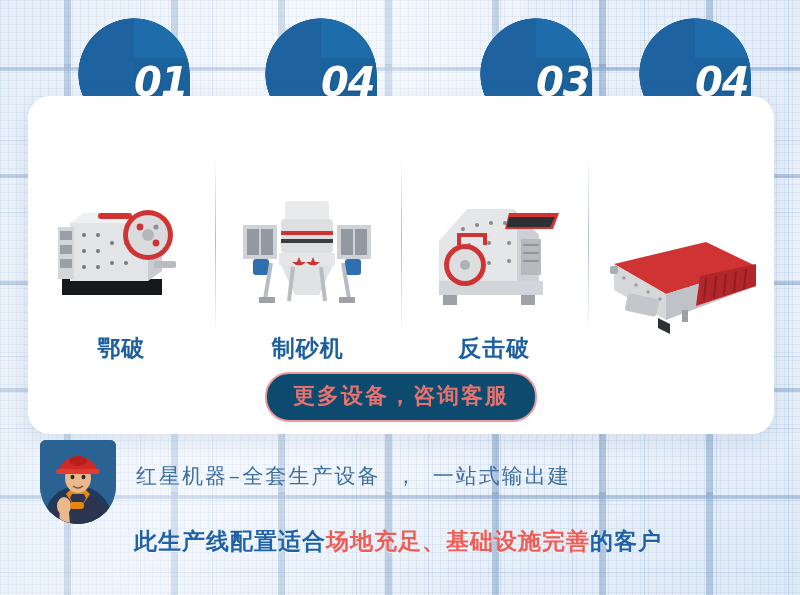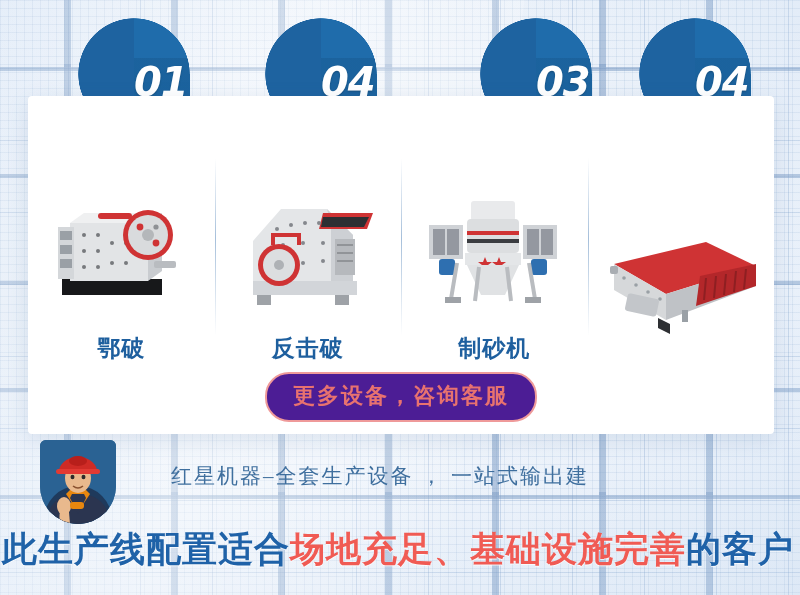--- a/index.html
+++ b/index.html
@@ -94,21 +94,21 @@
     display:flex;align-items:center;justify-content:flex-start;
     color:#fff;font-size:40px;font-weight:bold;letter-spacing:-1px;
     font-family:"DejaVu Sans","Liberation Sans",sans-serif;
     text-shadow:0 1px 2px rgba(0,0,0,.22);
     font-style:italic;
   }
 
   
   .panel{
     position:absolute;left:28px;top:96px;width:746px;height:338px;
-    background:#ffffff;border-radius:4px;
+    background:#ffffff;border-radius:22px;
     box-shadow:0 6px 22px rgba(60,100,150,.14);
   }
   .cards{
     position:absolute;left:0;top:0;right:0;height:272px;display:flex;
   }
   .card{
     position:relative;flex:1;display:flex;flex-direction:column;
     align-items:center;justify-content:flex-end;padding-bottom:4px;
   }
   .card + .card::before{
@@ -119,40 +119,39 @@
   .thumb svg{display:block;width:100%;height:100%;}
   .card-label{
     font-size:23px;color:#1e5f9e;font-weight:bold;letter-spacing:1px;
     font-family:"DejaVu Sans","Liberation Sans",sans-serif;
   }
 
   .cta-wrap{position:absolute;left:0;right:0;top:276px;display:flex;justify-content:center;}
   .cta{
     border:2px solid #ef9a9a;border-radius:24px;
     padding:7px 26px 9px;color:#e8726f;font-size:22px;font-weight:bold;
-    letter-spacing:2px;background:#4c1d95;
+    letter-spacing:2px;background:#0c4a6e;
     font-family:"DejaVu Sans","Liberation Sans",sans-serif;
   }
 
   
   .avatar{
     position:absolute;left:40px;top:440px;width:76px;height:84px;
     border-radius:6px 6px 38px 38px;overflow:hidden;
     background:#24608f;
   }
   .avatar svg{display:block;width:100%;height:100%;}
   .tagline{
     position:absolute;left:136px;top:462px;
     font-size:21px;color:#3f6f9e;letter-spacing:2px;
-    font-family:Liberation Serif, serif;
-    margin-left:35px;
+    font-family:Liberation Mono, monospace;
   }
   .headline{
     position:absolute;left:0;right:4px;top:526px;text-align:center;
-    font-size:35px;font-weight:bold;letter-spacing:1px;color:#1f62a8;
+    font-size:23px;font-weight:bold;letter-spacing:1px;color:#1f62a8;
     font-family:"DejaVu Sans","Liberation Sans",sans-serif;
     text-shadow:0 1px 0 rgba(255,255,255,.75);
   }
   .headline .hl{color:#f05b54;}
 </style>
 </head>
 <body>
 
 <div id="stage">
 
@@ -231,20 +230,56 @@
             <rect x="62" y="30" width="34" height="6" rx="3" fill="#cf3334"></rect>
             <rect x="118" y="78" width="22" height="7" rx="2" fill="#b9bcc0"></rect>
           </svg>
         </div>
         <div class="card-label">鄂破</div>
       </div>
 
       <div class="card">
         <div class="thumb">
           <svg viewBox="0 0 170 140">
+            <rect x="62" y="18" width="44" height="20" rx="3" fill="#e9eaec"></rect>
+            <rect x="58" y="36" width="52" height="34" rx="4" fill="#dcdee0"></rect>
+            <rect x="58" y="48" width="52" height="4" fill="#cf3334"></rect>
+            <rect x="58" y="56" width="52" height="4" fill="#3b3d41"></rect>
+            <rect x="20" y="42" width="34" height="34" fill="#cfd2d6"></rect>
+            <rect x="114" y="42" width="34" height="34" fill="#cfd2d6"></rect>
+            <g fill="#9498a0">
+              <rect x="24" y="46" width="12" height="26"></rect>
+                <rect x="38" y="46" width="12" height="26"></rect>
+              <rect x="118" y="46" width="12" height="26"></rect>
+                <rect x="132" y="46" width="12" height="26"></rect>
+            </g>
+            <rect x="56" y="70" width="56" height="12" fill="#e4e6e8"></rect>
+            <g fill="#cf3334">
+              <polygon points="76,74 78,79 83,79 79,82 81,87 76,84 71,87 73,82 69,79 74,79"></polygon>
+              <polygon points="90,74 92,79 97,79 93,82 95,87 90,84 85,87 87,82 83,79 88,79"></polygon>
+            </g>
+            <polygon points="58,82 110,82 96,112 72,112" fill="#e0e2e4"></polygon>
+            <rect x="30" y="76" width="16" height="16" rx="3" fill="#2e6fb0"></rect>
+            <rect x="122" y="76" width="16" height="16" rx="3" fill="#2e6fb0"></rect>
+            <g stroke="#b9bcc0" stroke-width="4">
+              <line x1="48" y1="80" x2="42" y2="116"></line>
+              <line x1="120" y1="80" x2="126" y2="116"></line>
+              <line x1="70" y1="84" x2="66" y2="118"></line>
+              <line x1="98" y1="84" x2="102" y2="118"></line>
+            </g>
+            <rect x="36" y="114" width="16" height="6" fill="#9ea2a7"></rect>
+            <rect x="116" y="114" width="16" height="6" fill="#9ea2a7"></rect>
+          </svg>
+        </div>
+        <div class="card-label">制砂机</div>
+      </div>
+
+      <div class="card">
+        <div class="thumb">
+          <svg viewBox="0 0 170 140">
             <polygon points="30,58 58,26 104,26 130,52 130,98 30,98" fill="#e4e6e8"></polygon>
             <polygon points="104,26 130,52 130,98 108,98 108,40" fill="#cdd0d4"></polygon>
             <polygon points="100,30 150,30 144,46 96,46" fill="#cf3334"></polygon>
             <polygon points="100,34 146,34 141,44 98,44" fill="#2d2f33"></polygon>
             <rect x="30" y="98" width="104" height="14" fill="#d2d5d9"></rect>
             <rect x="34" y="112" width="14" height="10" fill="#9ea2a7"></rect>
             <rect x="112" y="112" width="14" height="10" fill="#9ea2a7"></rect>
             <g fill="#85888d">
               <circle cx="54" cy="46" r="2"></circle>
                 <circle cx="68" cy="42" r="2"></circle>
@@ -262,56 +297,20 @@
             <path d="M50,62 L50,52 L76,52 L76,62" stroke="#cf3334" stroke-width="4" fill="none"></path>
             <rect x="112" y="56" width="20" height="36" fill="#b6b9bd"></rect>
             <g stroke="#85888d" stroke-width="1.5">
               <line x1="114" y1="62" x2="130" y2="62"></line>
               <line x1="114" y1="70" x2="130" y2="70"></line>
               <line x1="114" y1="78" x2="130" y2="78"></line>
             </g>
           </svg>
         </div>
         <div class="card-label">反击破</div>
-      </div>
-
-      <div class="card">
-        <div class="thumb">
-          <svg viewBox="0 0 170 140">
-            <rect x="62" y="18" width="44" height="20" rx="3" fill="#e9eaec"></rect>
-            <rect x="58" y="36" width="52" height="34" rx="4" fill="#dcdee0"></rect>
-            <rect x="58" y="48" width="52" height="4" fill="#cf3334"></rect>
-            <rect x="58" y="56" width="52" height="4" fill="#3b3d41"></rect>
-            <rect x="20" y="42" width="34" height="34" fill="#cfd2d6"></rect>
-            <rect x="114" y="42" width="34" height="34" fill="#cfd2d6"></rect>
-            <g fill="#9498a0">
-              <rect x="24" y="46" width="12" height="26"></rect>
-                <rect x="38" y="46" width="12" height="26"></rect>
-              <rect x="118" y="46" width="12" height="26"></rect>
-                <rect x="132" y="46" width="12" height="26"></rect>
-            </g>
-            <rect x="56" y="70" width="56" height="12" fill="#e4e6e8"></rect>
-            <g fill="#cf3334">
-              <polygon points="76,74 78,79 83,79 79,82 81,87 76,84 71,87 73,82 69,79 74,79"></polygon>
-              <polygon points="90,74 92,79 97,79 93,82 95,87 90,84 85,87 87,82 83,79 88,79"></polygon>
-            </g>
-            <polygon points="58,82 110,82 96,112 72,112" fill="#e0e2e4"></polygon>
-            <rect x="30" y="76" width="16" height="16" rx="3" fill="#2e6fb0"></rect>
-            <rect x="122" y="76" width="16" height="16" rx="3" fill="#2e6fb0"></rect>
-            <g stroke="#b9bcc0" stroke-width="4">
-              <line x1="48" y1="80" x2="42" y2="116"></line>
-              <line x1="120" y1="80" x2="126" y2="116"></line>
-              <line x1="70" y1="84" x2="66" y2="118"></line>
-              <line x1="98" y1="84" x2="102" y2="118"></line>
-            </g>
-            <rect x="36" y="114" width="16" height="6" fill="#9ea2a7"></rect>
-            <rect x="116" y="114" width="16" height="6" fill="#9ea2a7"></rect>
-          </svg>
-        </div>
-        <div class="card-label">制砂机</div>
       </div>
 
       <div class="card">
         <div class="thumb">
           <svg viewBox="0 0 170 140">
             <polygon points="18,50 110,28 160,52 70,80" fill="#cf3334"></polygon>
             <polygon points="18,50 18,76 70,106 70,80" fill="#d6d8da"></polygon>
             <polygon points="70,80 160,52 160,72 70,106" fill="#bfc2c6"></polygon>
             <polygon points="104,62 160,50 160,72 100,92" fill="#b3272a"></polygon>
             <g stroke="#8e1f22" stroke-width="2">

